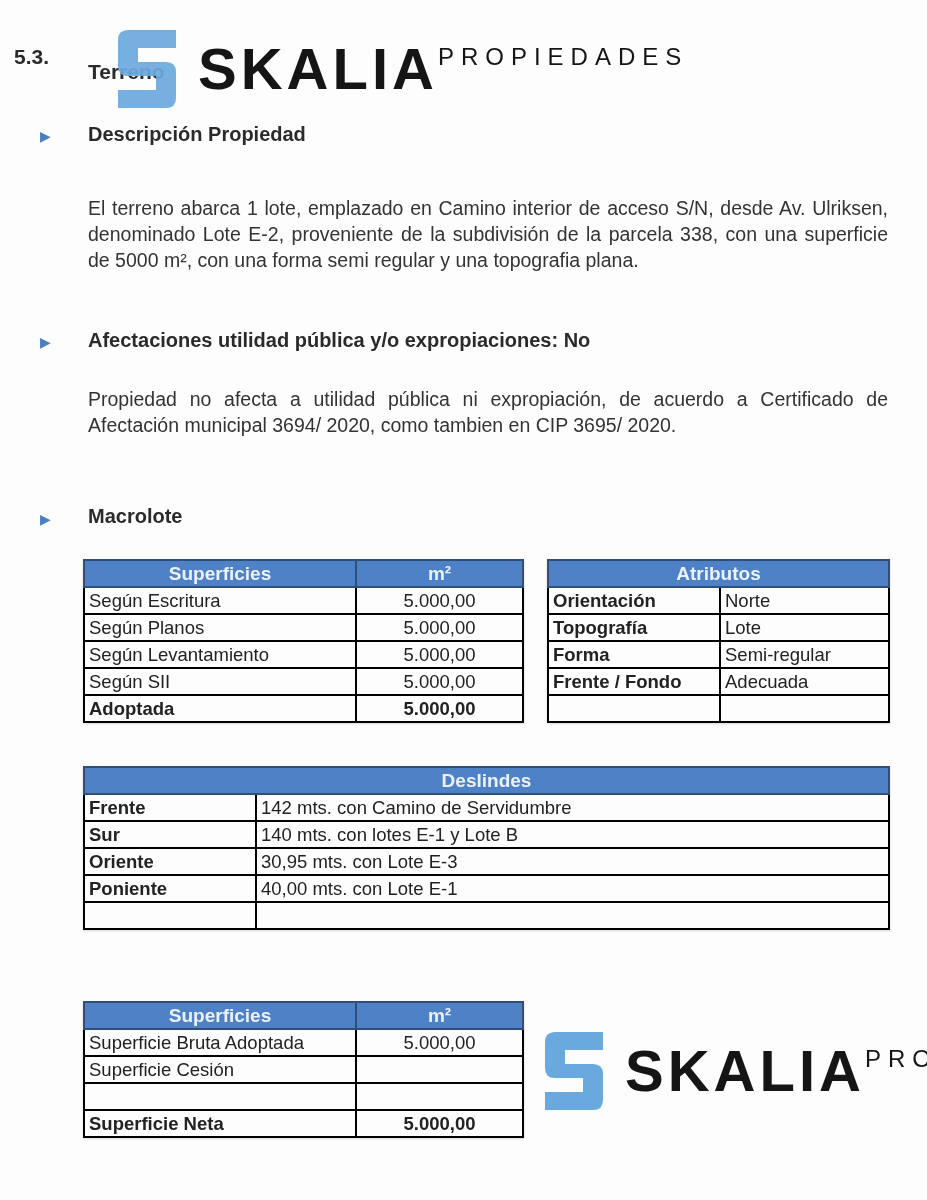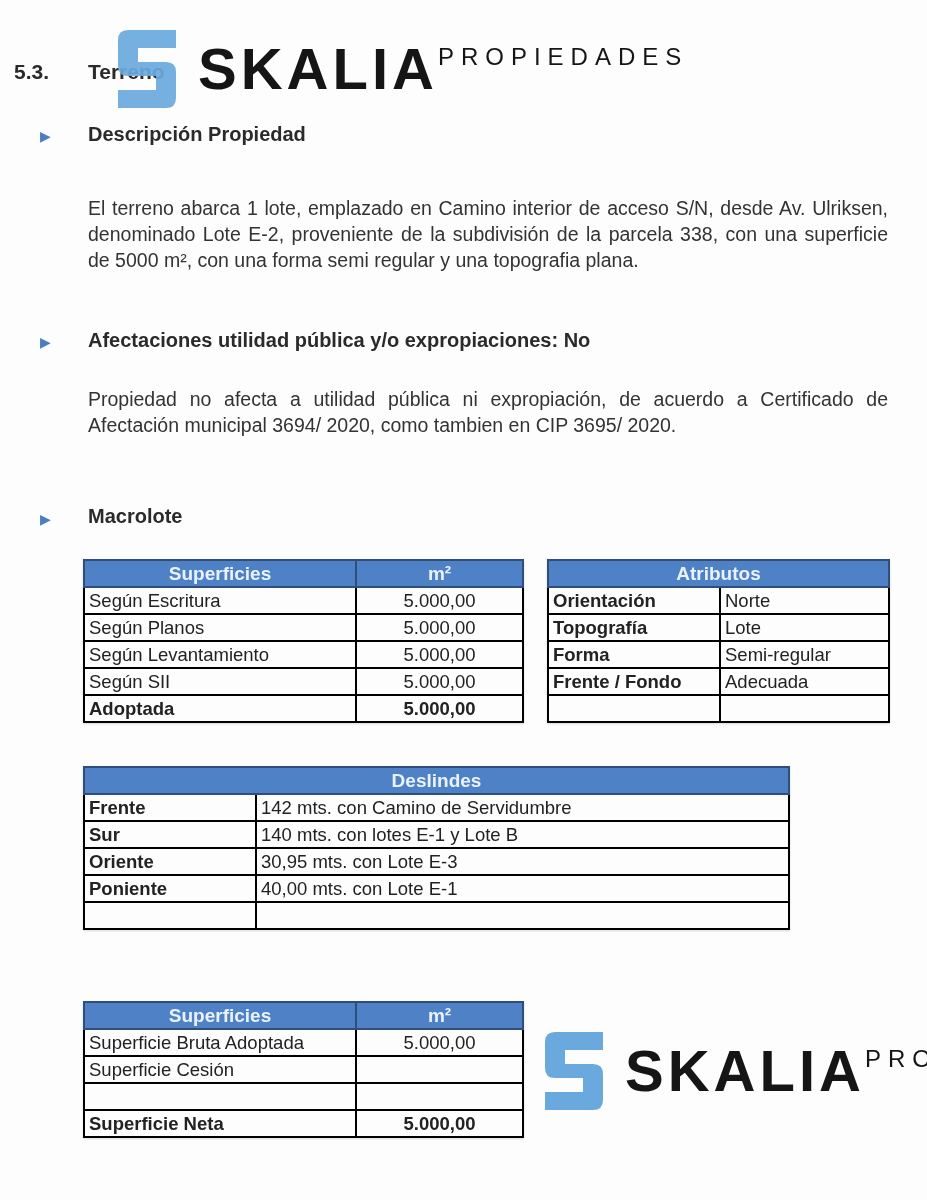--- a/index.html
+++ b/index.html
@@ -2,21 +2,21 @@
 <html><head>
   <meta charset="utf-8">
   <style>
     html, body { margin:0; padding:0; }
     body {
       width:927px; height:1200px; position:relative; overflow:hidden;
       background:#fdfdfd; color:#222;
       font-family:"Liberation Sans", sans-serif;
     }
     .abs { position:absolute; }
-    .sec-num { left:14px; top:60px; font-size:21px; font-weight:bold; color:#2a2a2a; }
+    .sec-num { left:14px; top:45px; font-size:21px; font-weight:bold; color:#2a2a2a; }
     .sec-title { left:88px; top:60px; font-size:21px; font-weight:bold; color:#2a2a2a; }
     .bullet { color:#4a7ec0; font-size:14px; }
     .h2 { font-size:20px; font-weight:bold; color:#2a2a2a; }
     .para { left:88px; width:800px; font-size:19.5px; line-height:26px; text-align:justify; color:#333; }
     .logo { display:flex; align-items:center; }
     .logo .s-mark { position:relative; width:58px; height:78px; }
     .logo .wordmark { margin-left:22px; display:flex; flex-direction:row; }
     .logo .skalia { font-size:58px; font-weight:bold; letter-spacing:4px; color:#151515; line-height:54px; }
     .logo .prop { font-size:24px; letter-spacing:7px; color:#151515; line-height:30px; }
     table { border-collapse:collapse; position:absolute; font-size:18.5px; }
@@ -105,21 +105,21 @@
     <td class="bold">Frente / Fondo</td>
     <td>Adecuada</td>
   </tr>
   <tr>
     <td class="bold"></td>
     <td></td>
   </tr>
 </tbody>
   </table>
 
-<table style="left:83px; top:766px; width:707px;">
+<table style="left:83px; top:766px; width:807px;">
   <tbody>
       <tr>
     <th colspan="2">Deslindes</th>
   </tr>
   <tr>
     <td class="bold" style="width:162px;">Frente</td>
     <td>142 mts. con Camino de Servidumbre</td>
   </tr>
   <tr>
     <td class="bold">Sur</td>

